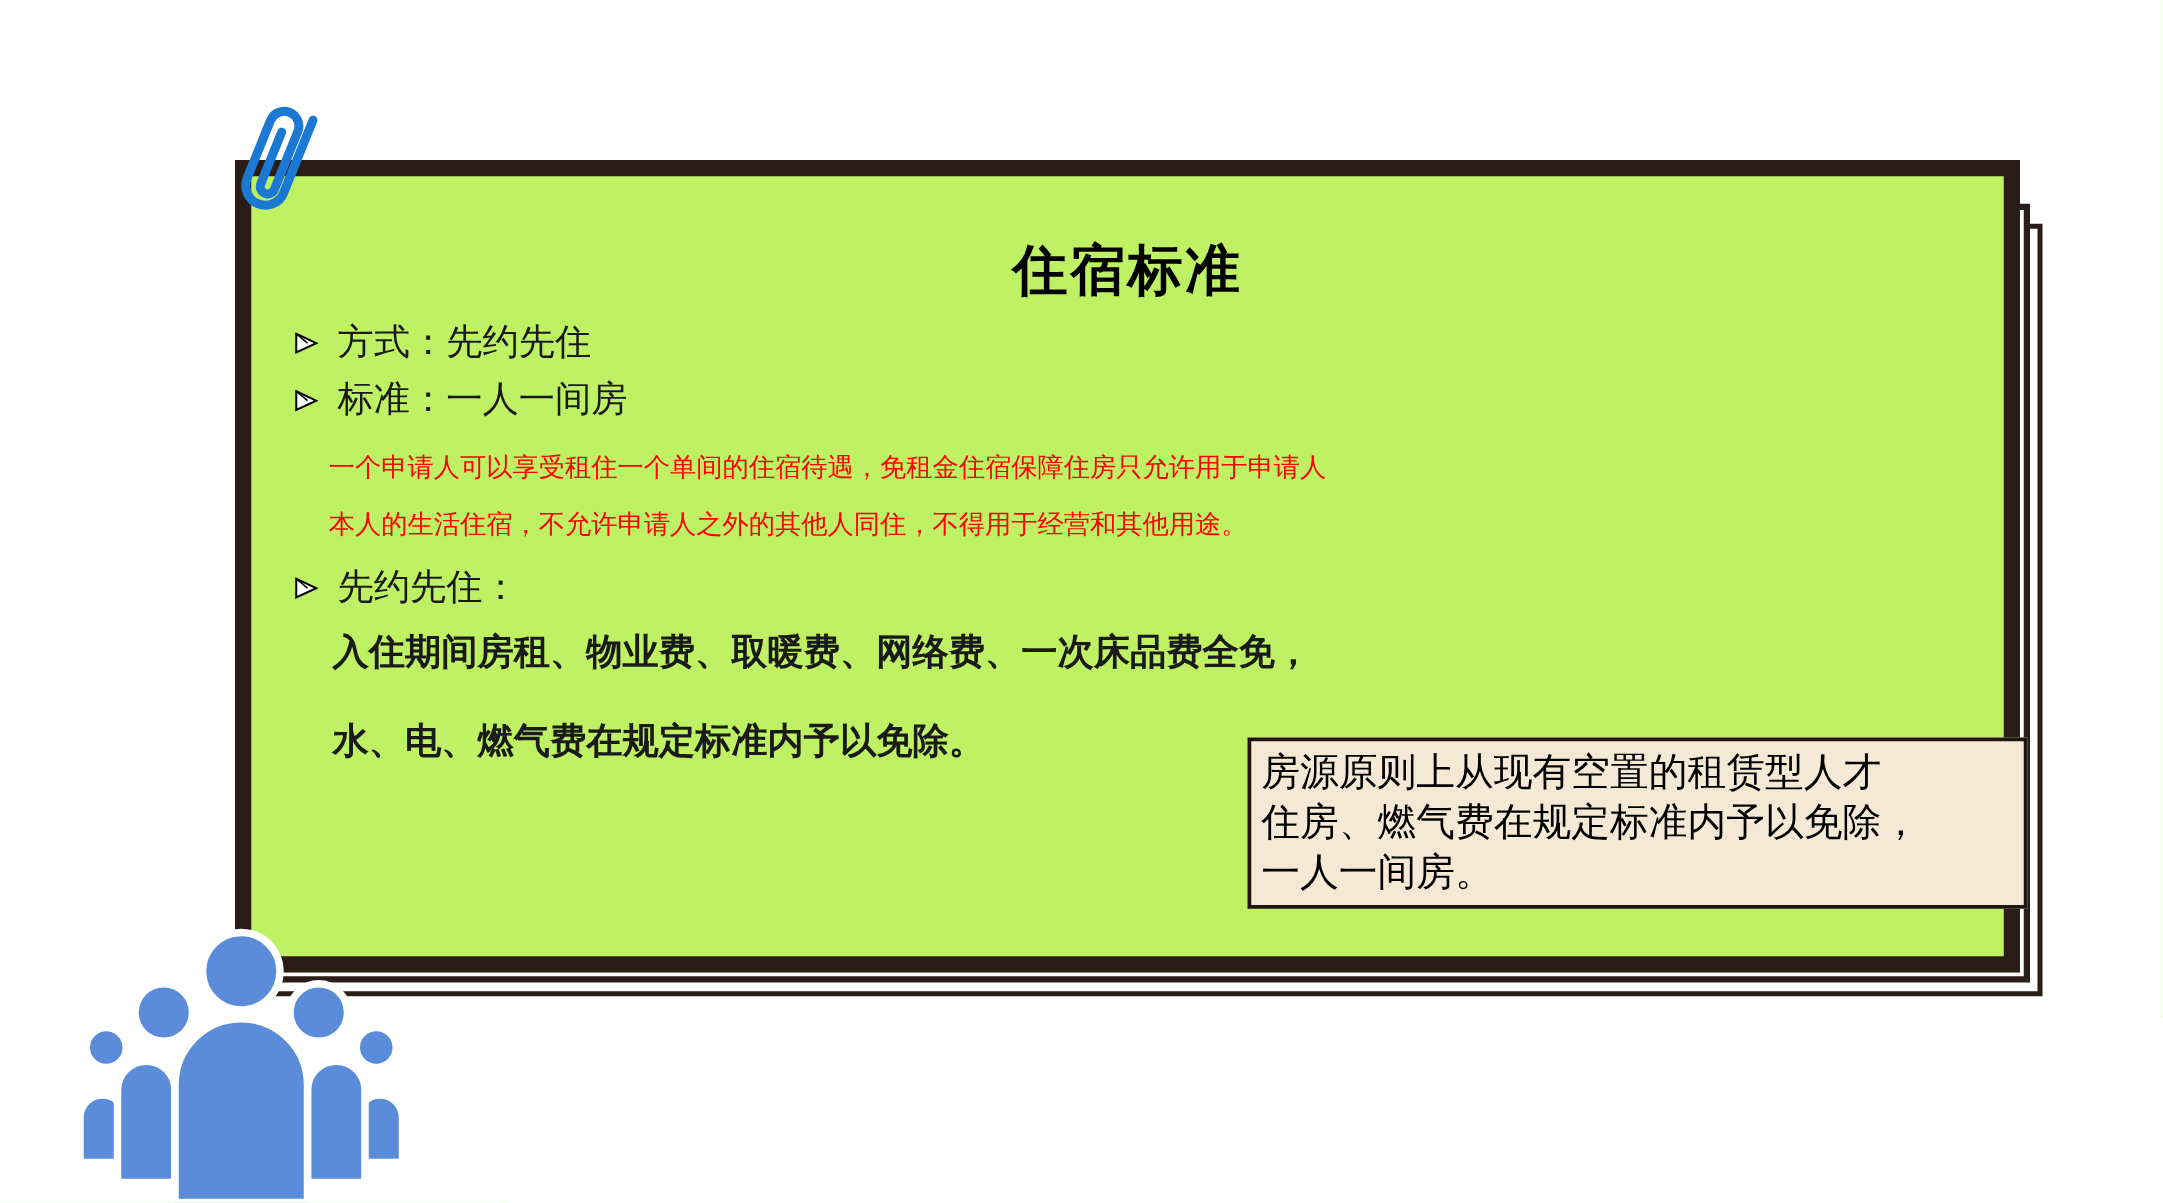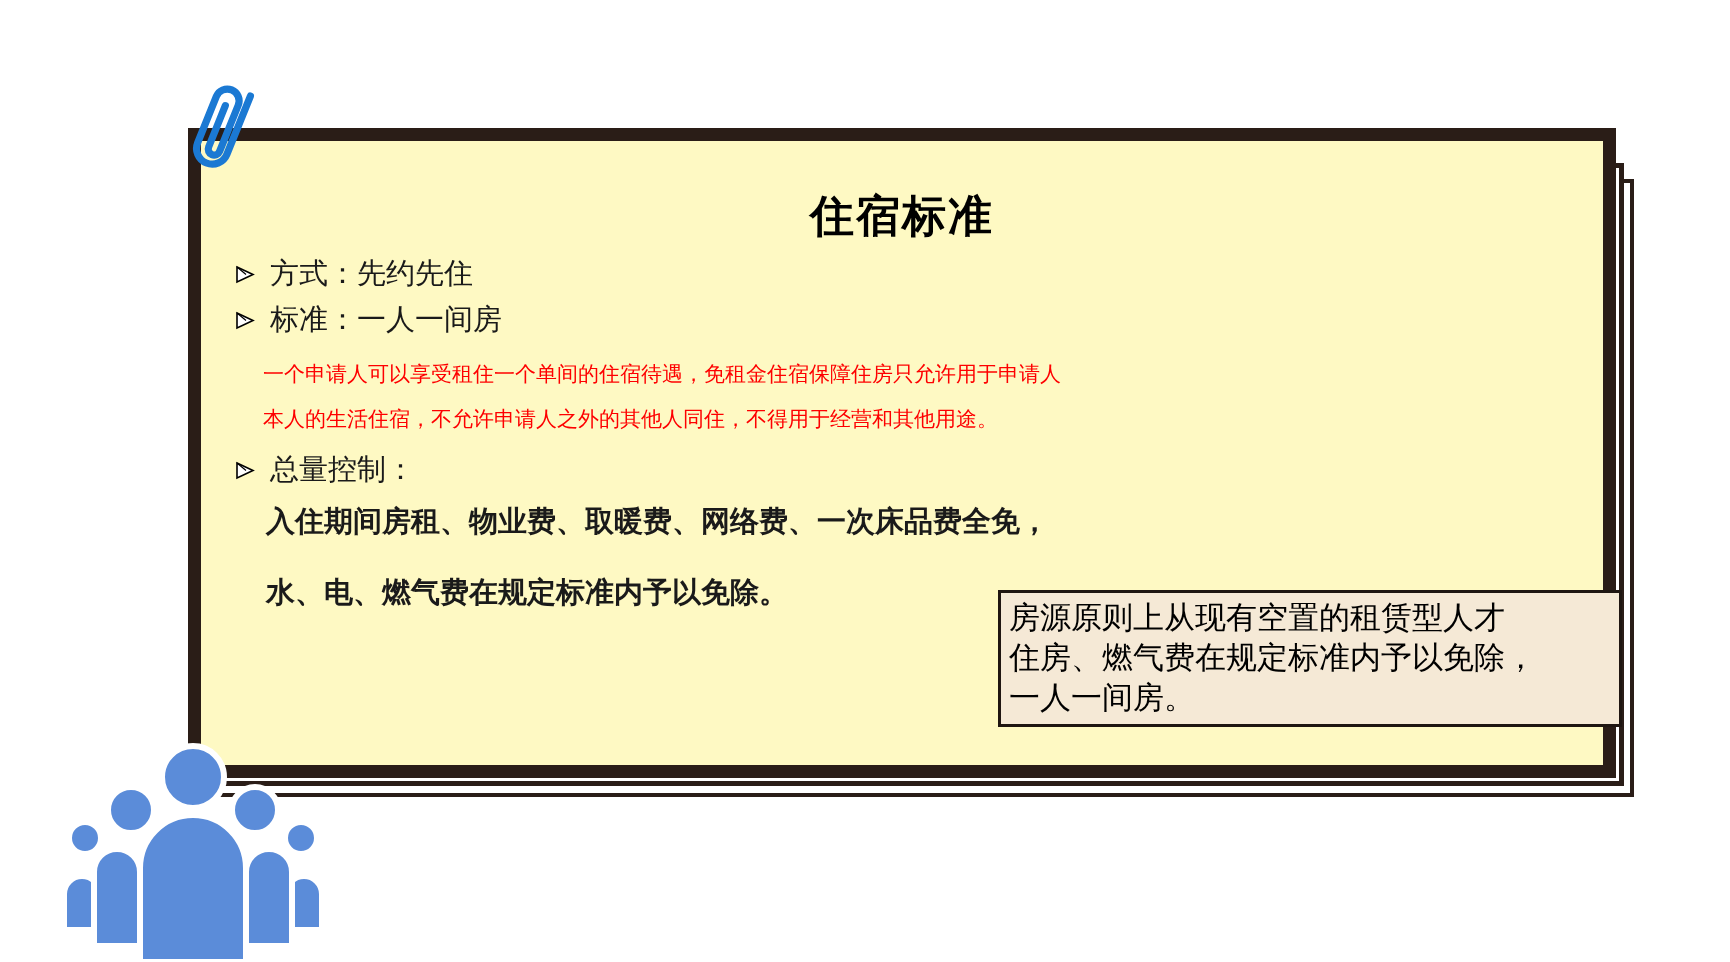--- a/index.html
+++ b/index.html
@@ -15,21 +15,21 @@
   body{font-family:"Liberation Sans","DejaVu Sans",sans-serif;color:var(--text-dark);}
   .canvas{position:relative;width:1730px;height:962px;background:#ffffff;overflow:hidden;}
 
   
   .sheet{position:absolute;background:#ffffff;border-style:solid;border-color:var(--border-dark);}
   .sheet-3{left:216px;top:179px;width:1418px;height:618px;border-width:4px;z-index:1;}
   .sheet-2{left:203px;top:163px;width:1421px;height:623px;border-width:5px;z-index:2;}
 
   
   .card{position:absolute;left:188px;top:128px;width:1428px;height:650px;
-        background:#fef9c3;border:13px solid var(--border-dark);z-index:3;padding-left:17px;}
+        background:#bef264;border:13px solid var(--border-dark);z-index:3;padding-left:17px;}
 
   .title{position:absolute;left:0;top:46px;width:100%;text-align:center;
          font-size:44px;font-weight:700;letter-spacing:2px;color:#000;}
 
   .line{position:absolute;white-space:nowrap;}
   .bullet-row{display:flex;align-items:center;gap:14px;font-size:29px;}
   .bullet-row .marker{flex:0 0 auto;display:inline-flex;}
   .b1{left:34px;top:113px;}
   .b2{left:34px;top:159px;}
   .b3{left:34px;top:309px;}
@@ -87,21 +87,21 @@
     <div class="line red-line r1">一个申请人可以享受租住一个单间的住宿待遇，免租金住宿保障住房只允许用于申请人</div>
     <div class="line red-line r2">本人的生活住宿，不允许申请人之外的其他人同住，不得用于经营和其他用途。</div>
 
     <div class="line bullet-row b3">
       <span class="marker">
         <svg width="21" height="21" viewBox="0 0 21 21">
             <polygon points="2,3 18,10.5 2,18" fill="#ffffff" stroke="#000000" stroke-width="1.6" stroke-linejoin="miter"></polygon>
             <line x1="2" y1="3" x2="11" y2="10.5" stroke="#000000" stroke-width="1.2"></line>
           </svg>
       </span>
-      <span>总量控制：</span>
+      <span>先约先住：</span>
     </div>
 
     <div class="line sub-line s1">入住期间房租、物业费、取暖费、网络费、一次床品费全免，</div>
     <div class="line sub-line s2">水、电、燃气费在规定标准内予以免除。</div>
 
     <div class="note-box">
       <div>房源原则上从现有空置的租赁型人才</div>
       <div>住房、燃气费在规定标准内予以免除，</div>
       <div>一人一间房。</div>
     </div>

